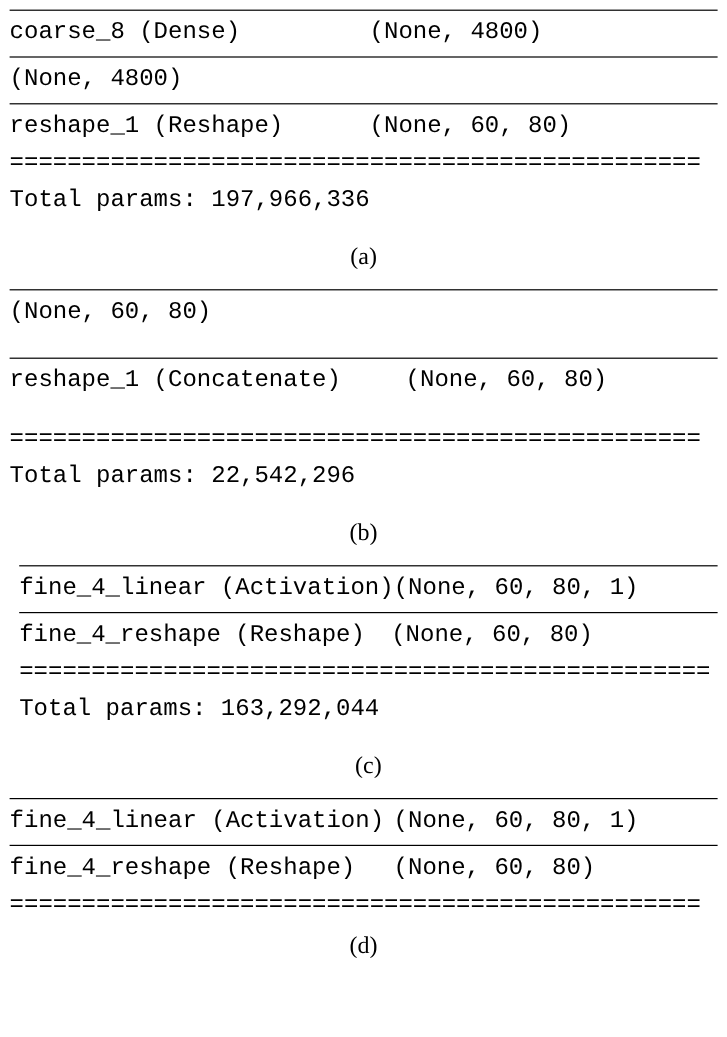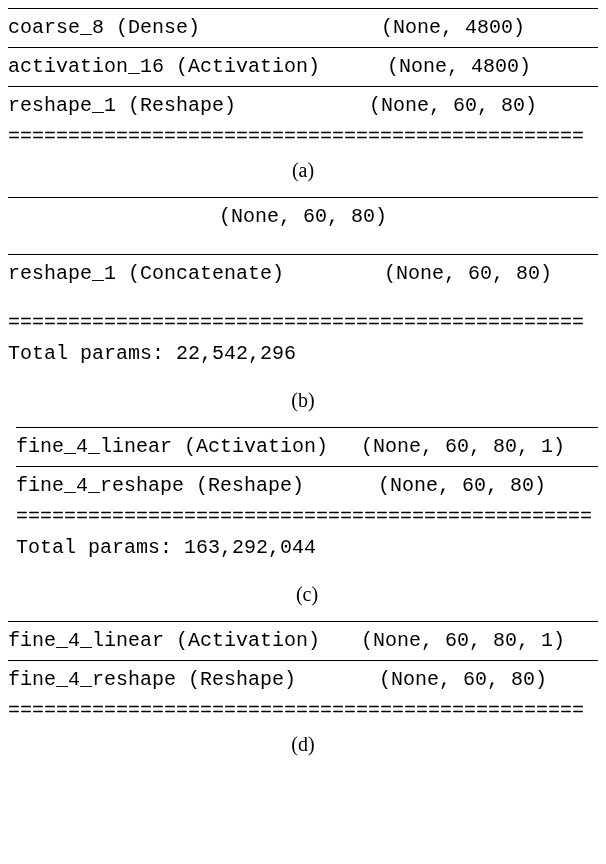--- a/index.html
+++ b/index.html
@@ -23,21 +23,20 @@
       display: flex;
       white-space: pre;
       padding: 4px 0;
     }
     .col1 {
       flex: 0 0 auto;
       min-width: 300px;
     }
     .col2 {
       flex: 1;
-      text-align: center;
     }
     .hr-line {
       border-top: 1.5px solid #000;
       margin: 0;
     }
     .eq-line {
       font-family: "Courier New", Courier, monospace;
       white-space: pre;
       overflow: hidden;
       font-size: 20px;
@@ -62,29 +61,29 @@
 <body>
 
 <div class="section">
   <div class="hr-line"></div>
   <div class="row">
     <span class="col1">coarse_8 (Dense)</span>
     <span class="col2">(None, 4800)</span>
   </div>
   <div class="hr-line"></div>
   <div class="row">
-    <span class="col1">activation_16 (Activation)</span>
     <span class="col2">(None, 4800)</span>
   </div>
   <div class="hr-line"></div>
   <div class="row">
     <span class="col1">reshape_1 (Reshape)</span>
     <span class="col2">(None, 60, 80)</span>
   </div>
   <div class="eq-line">================================================</div>
+  <div class="total">Total params: 197,966,336</div>
   <div class="caption">(a)</div>
 </div>
 
 <div class="section">
   <div class="hr-line"></div>
   <div class="row">
     <span class="col2">(None, 60, 80)</span>
   </div>
   <div style="height:18px"></div>
   <div class="hr-line"></div>

